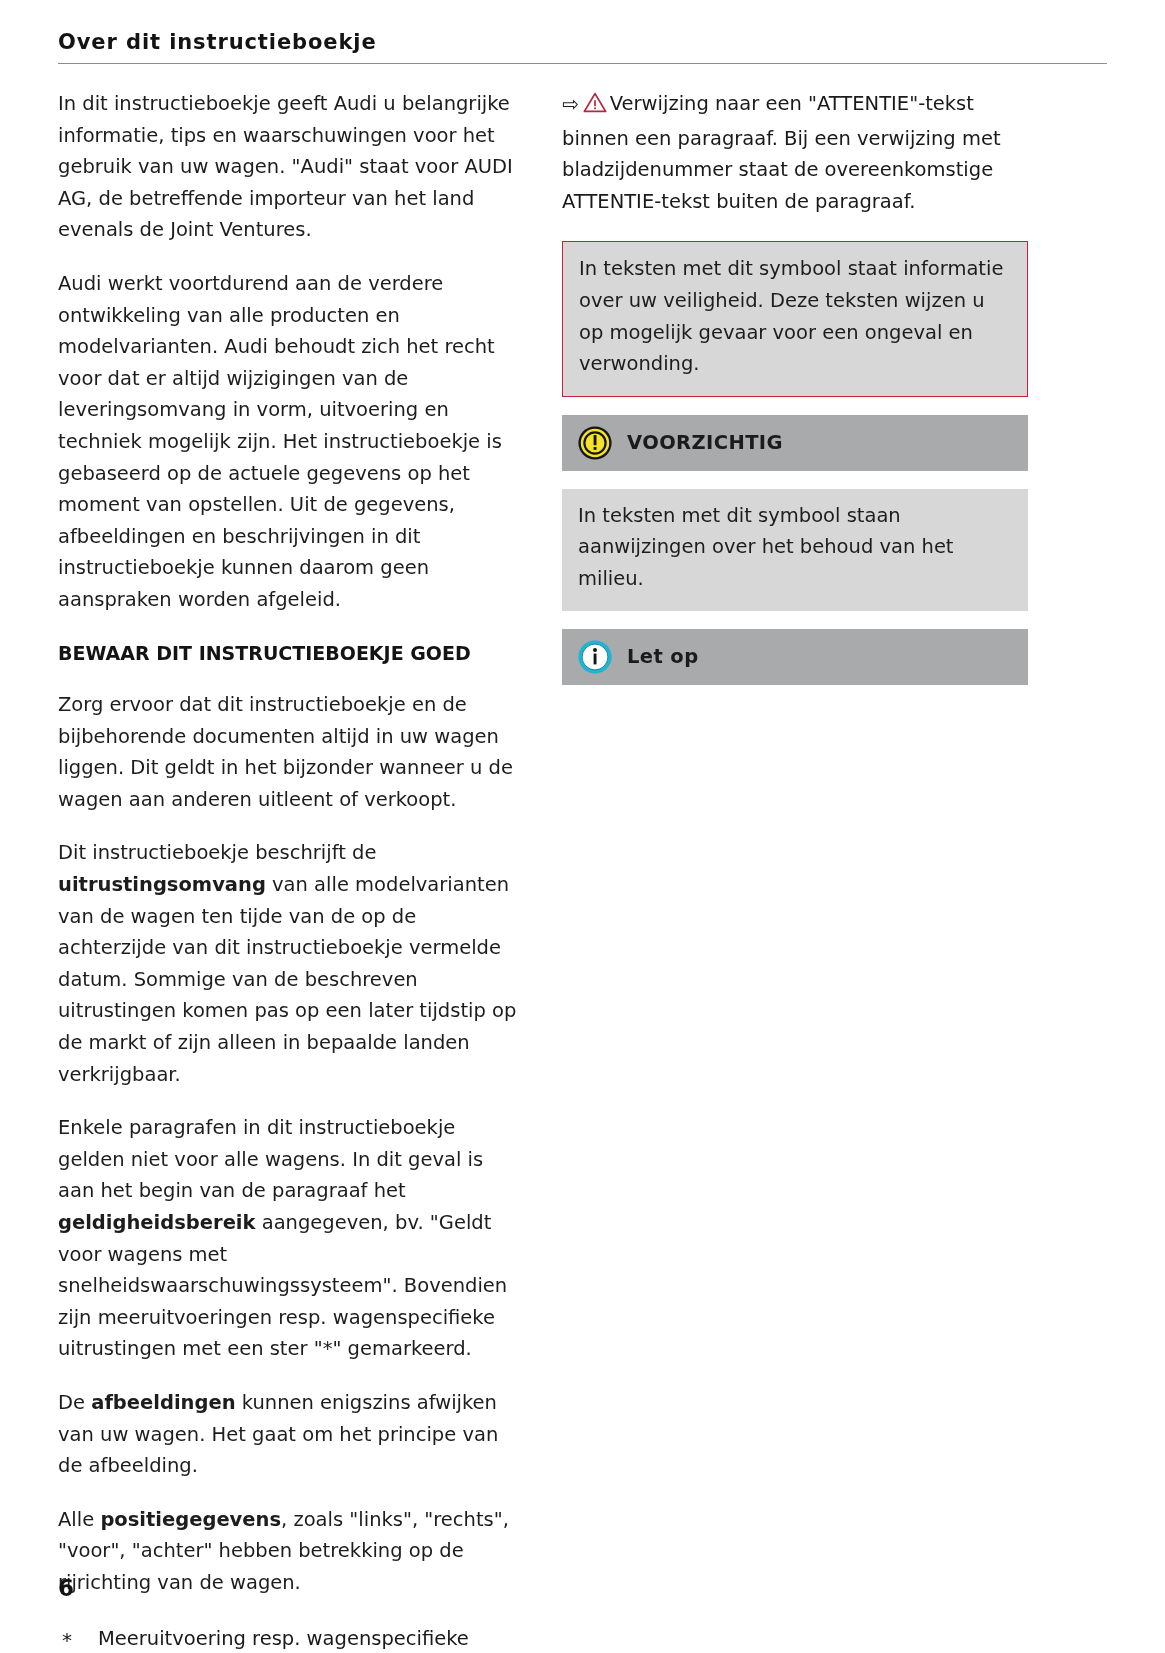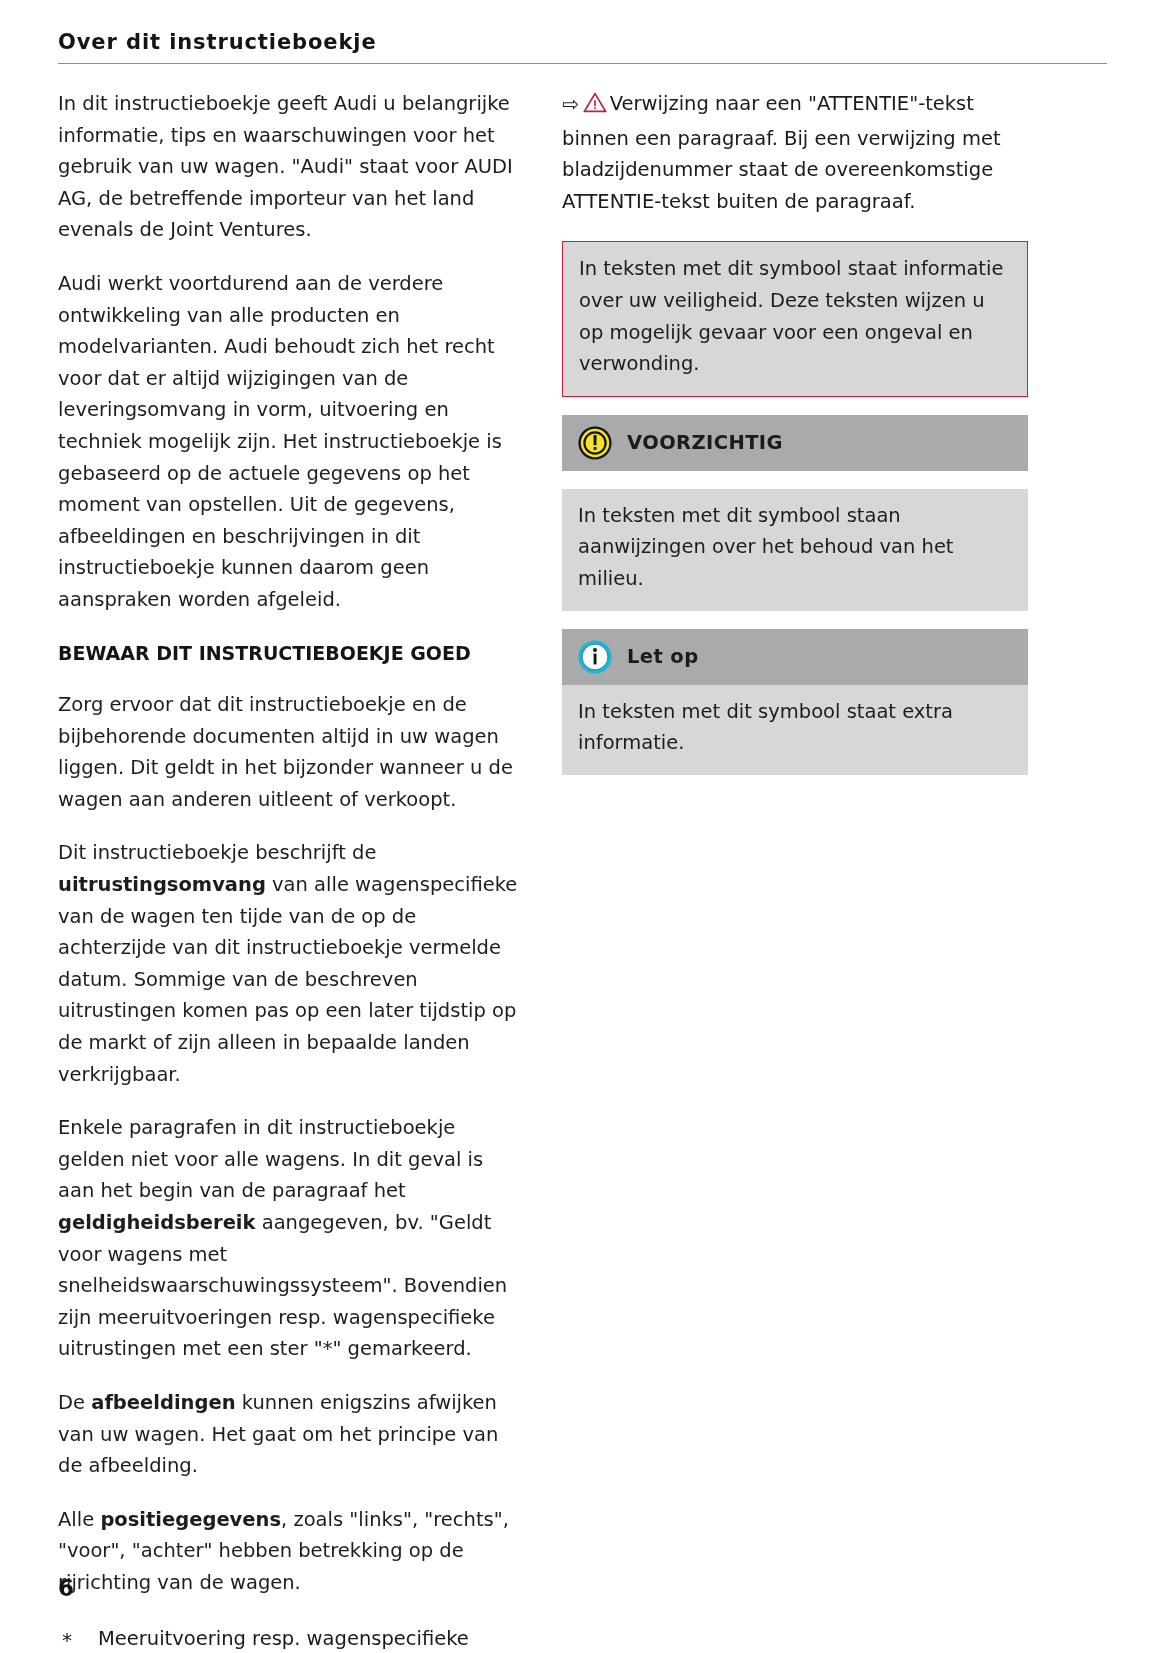--- a/index.html
+++ b/index.html
@@ -178,21 +178,21 @@
         <span>Audi werkt voortdurend aan de verdere ontwikkeling van alle producten en modelvarianten. Audi behoudt zich het recht voor dat er altijd wijzigingen van de leveringsomvang in vorm, uitvoering en techniek mogelijk zijn. Het instructieboekje is gebaseerd op de actuele gegevens op het moment van opstellen. Uit de gegevens, afbeeldingen en beschrijvingen in dit instructieboekje kunnen daarom geen aanspraken worden afgeleid.</span>
       </p>
 
       <h2 class="sub">BEWAAR DIT INSTRUCTIEBOEKJE GOED</h2>
 
       <p class="body">
         <span>Zorg ervoor dat dit instructieboekje en de bijbehorende documenten altijd in uw wagen liggen. Dit geldt in het bijzonder wanneer u de wagen aan anderen uitleent of verkoopt.</span>
       </p>
 
       <p class="body">
-        <span>Dit instructieboekje beschrijft de </span><b>uitrustingsomvang</b><span> van alle wagenspecifieke van de wagen ten tijde van de op de achterzijde van dit instructieboekje vermelde datum. Sommige van de beschreven uitrustingen komen pas op een later tijdstip op de markt of zijn alleen in bepaalde landen verkrijgbaar.</span>
+        <span>Dit instructieboekje beschrijft de </span><b>uitrustingsomvang</b><span> van alle modelvarianten van de wagen ten tijde van de op de achterzijde van dit instructieboekje vermelde datum. Sommige van de beschreven uitrustingen komen pas op een later tijdstip op de markt of zijn alleen in bepaalde landen verkrijgbaar.</span>
       </p>
 
       <p class="body">
         <span>Enkele paragrafen in dit instructieboekje gelden niet voor alle wagens. In dit geval is aan het begin van de paragraaf het </span><b>geldigheidsbereik</b><span> aangegeven, bv. "Geldt voor wagens met snelheidswaarschuwingssysteem". Bovendien zijn meeruitvoeringen resp. wagenspecifieke uitrustingen met een ster "*" gemarkeerd.</span>
       </p>
 
       <p class="body">
         <span>De </span><b>afbeeldingen</b><span> kunnen enigszins afwijken van uw wagen. Het gaat om het principe van de afbeelding.</span>
       </p>
 
@@ -249,20 +249,19 @@
             <svg width="36" height="36" viewBox="0 0 36 36" aria-hidden="true">
               <circle cx="18" cy="18" r="16.6" fill="#1fb3d4"></circle>
               <circle cx="18" cy="18" r="12.9" fill="#ffffff"></circle>
               <circle cx="18" cy="18" r="12.9" fill="none" stroke="#0f7e99" stroke-width="0.9"></circle>
               <circle cx="18" cy="10.9" r="2.0" fill="#151515"></circle>
               <rect x="16.6" y="14.6" width="2.9" height="10.8" fill="#151515"></rect>
             </svg>
           </span>
           <span class="notice-title">Let op</span>
         </div>
-        <div class="notice-body">In teksten met dit symbool staat extra informatie.</div>
       </div>
 
     </div>
   </div>
 
   <div class="folio">6</div>
 </div>
 
 </body></html>

